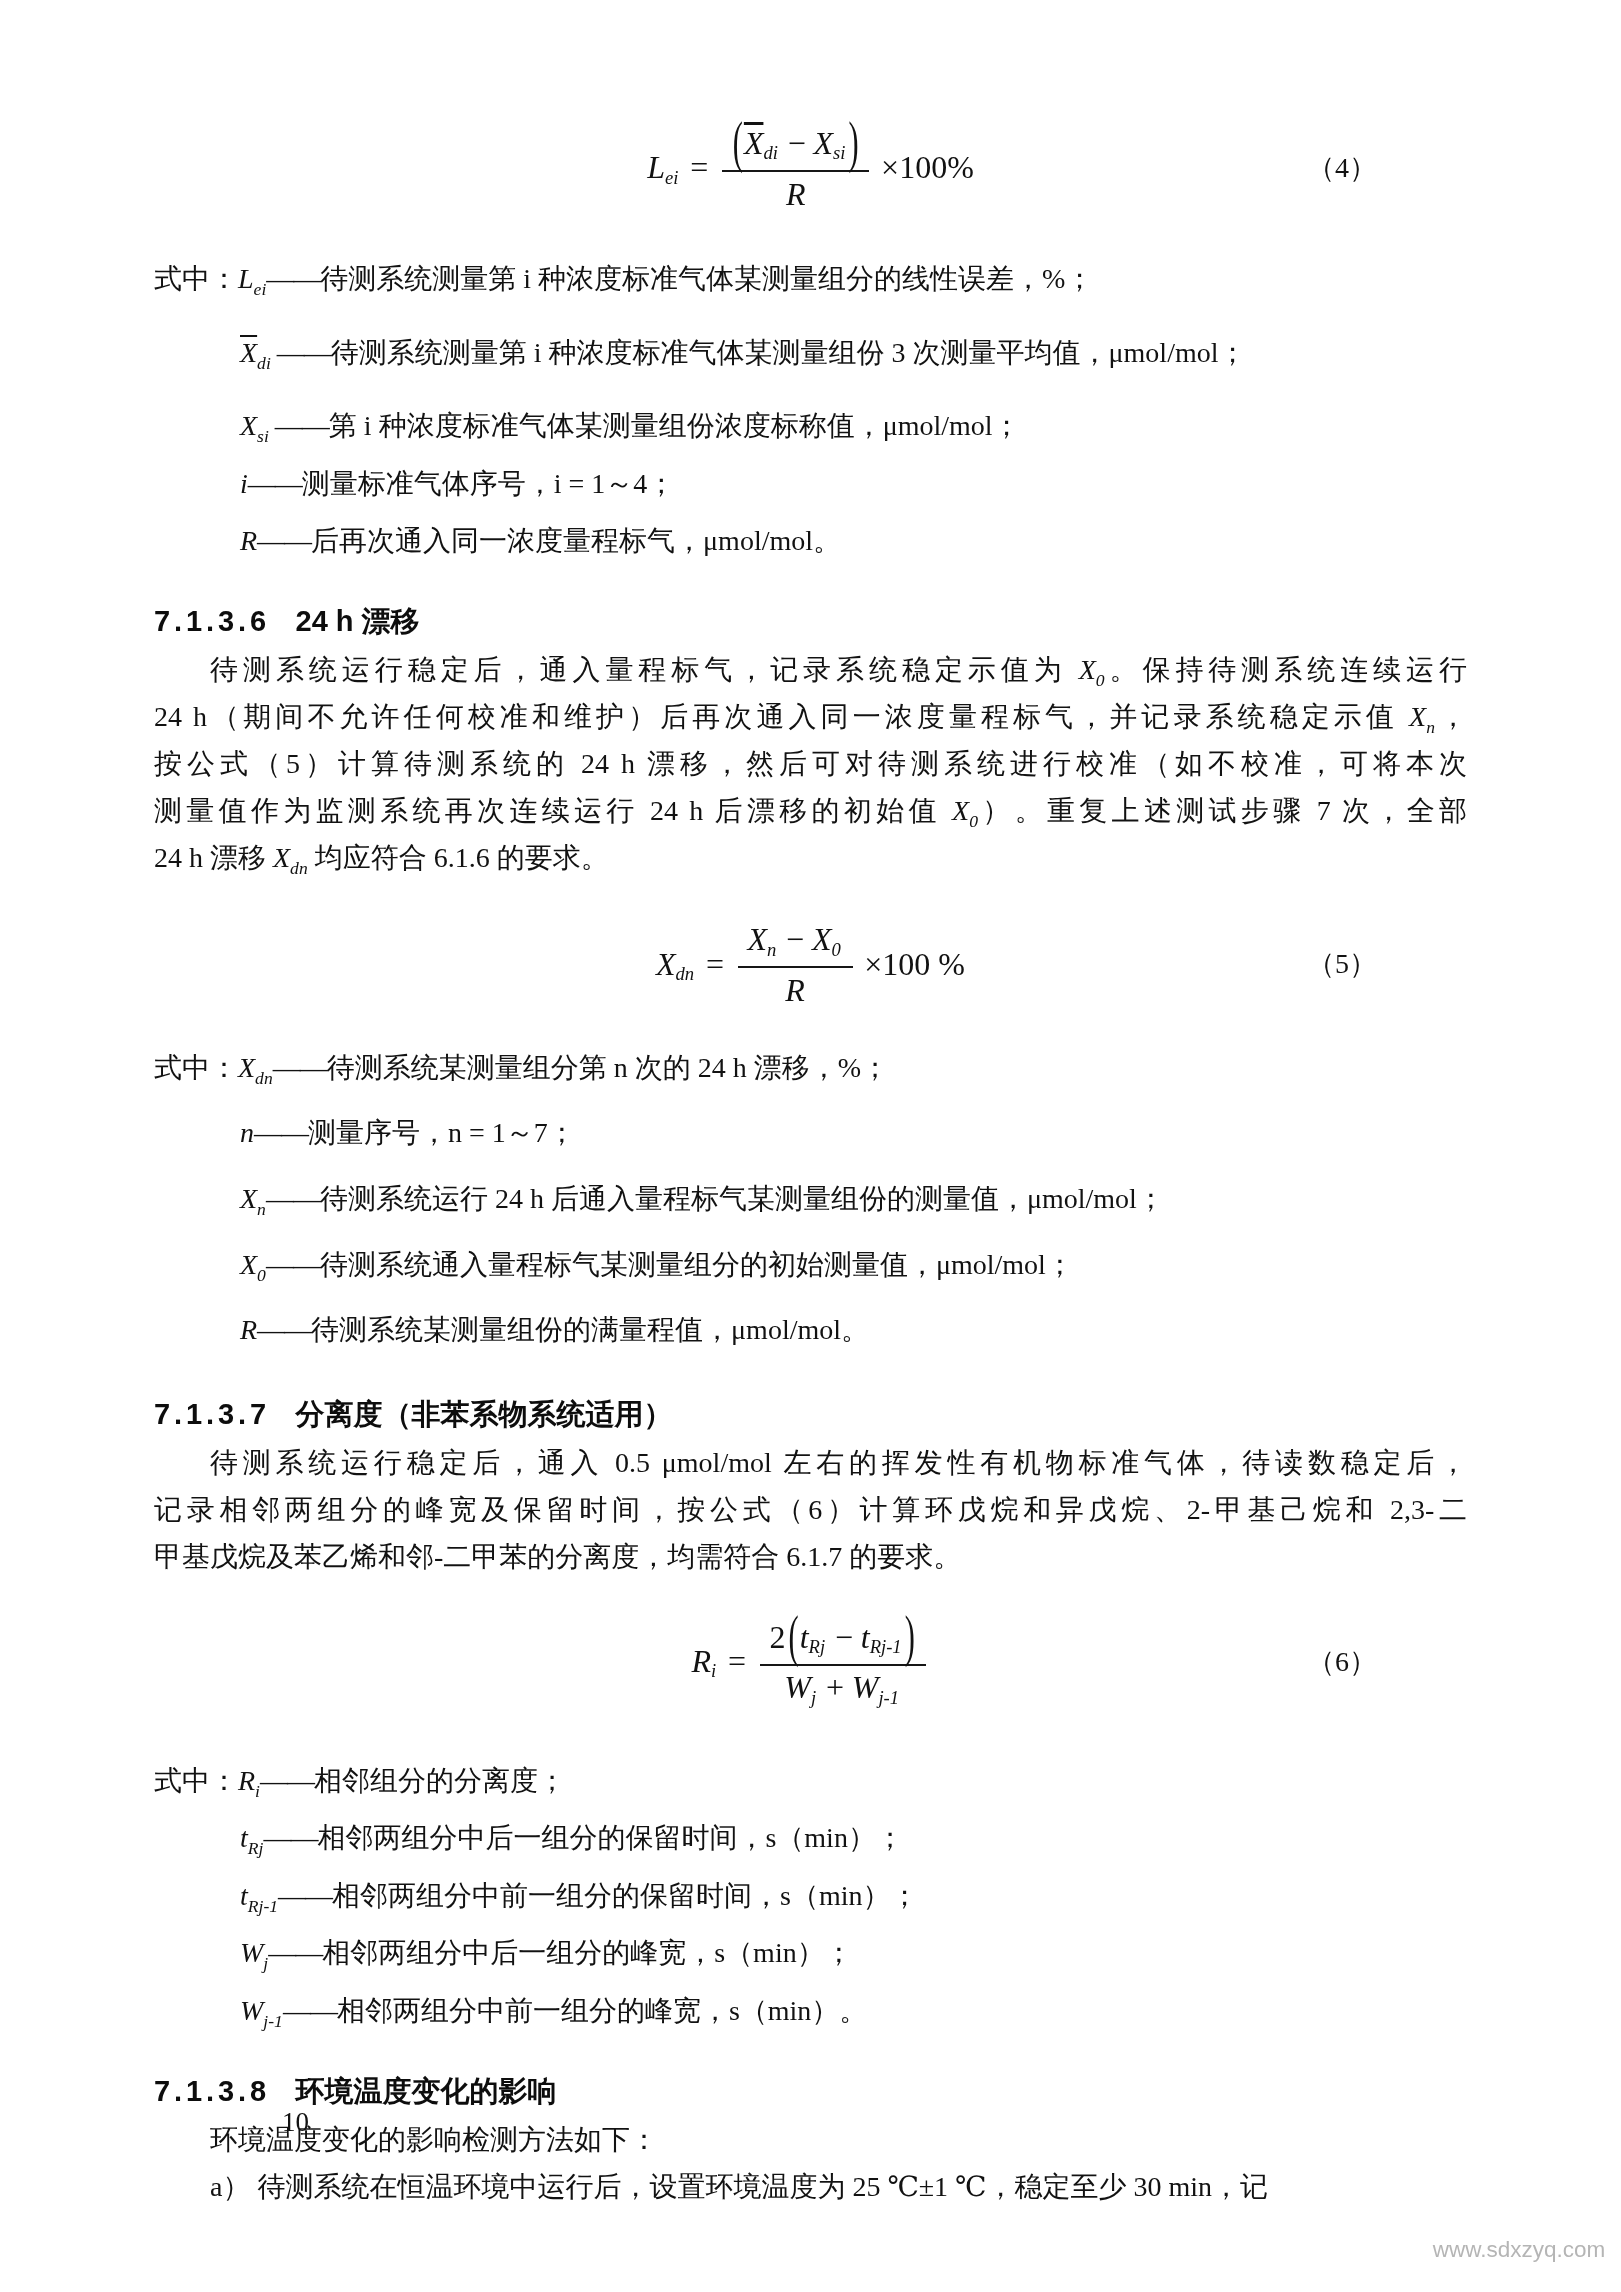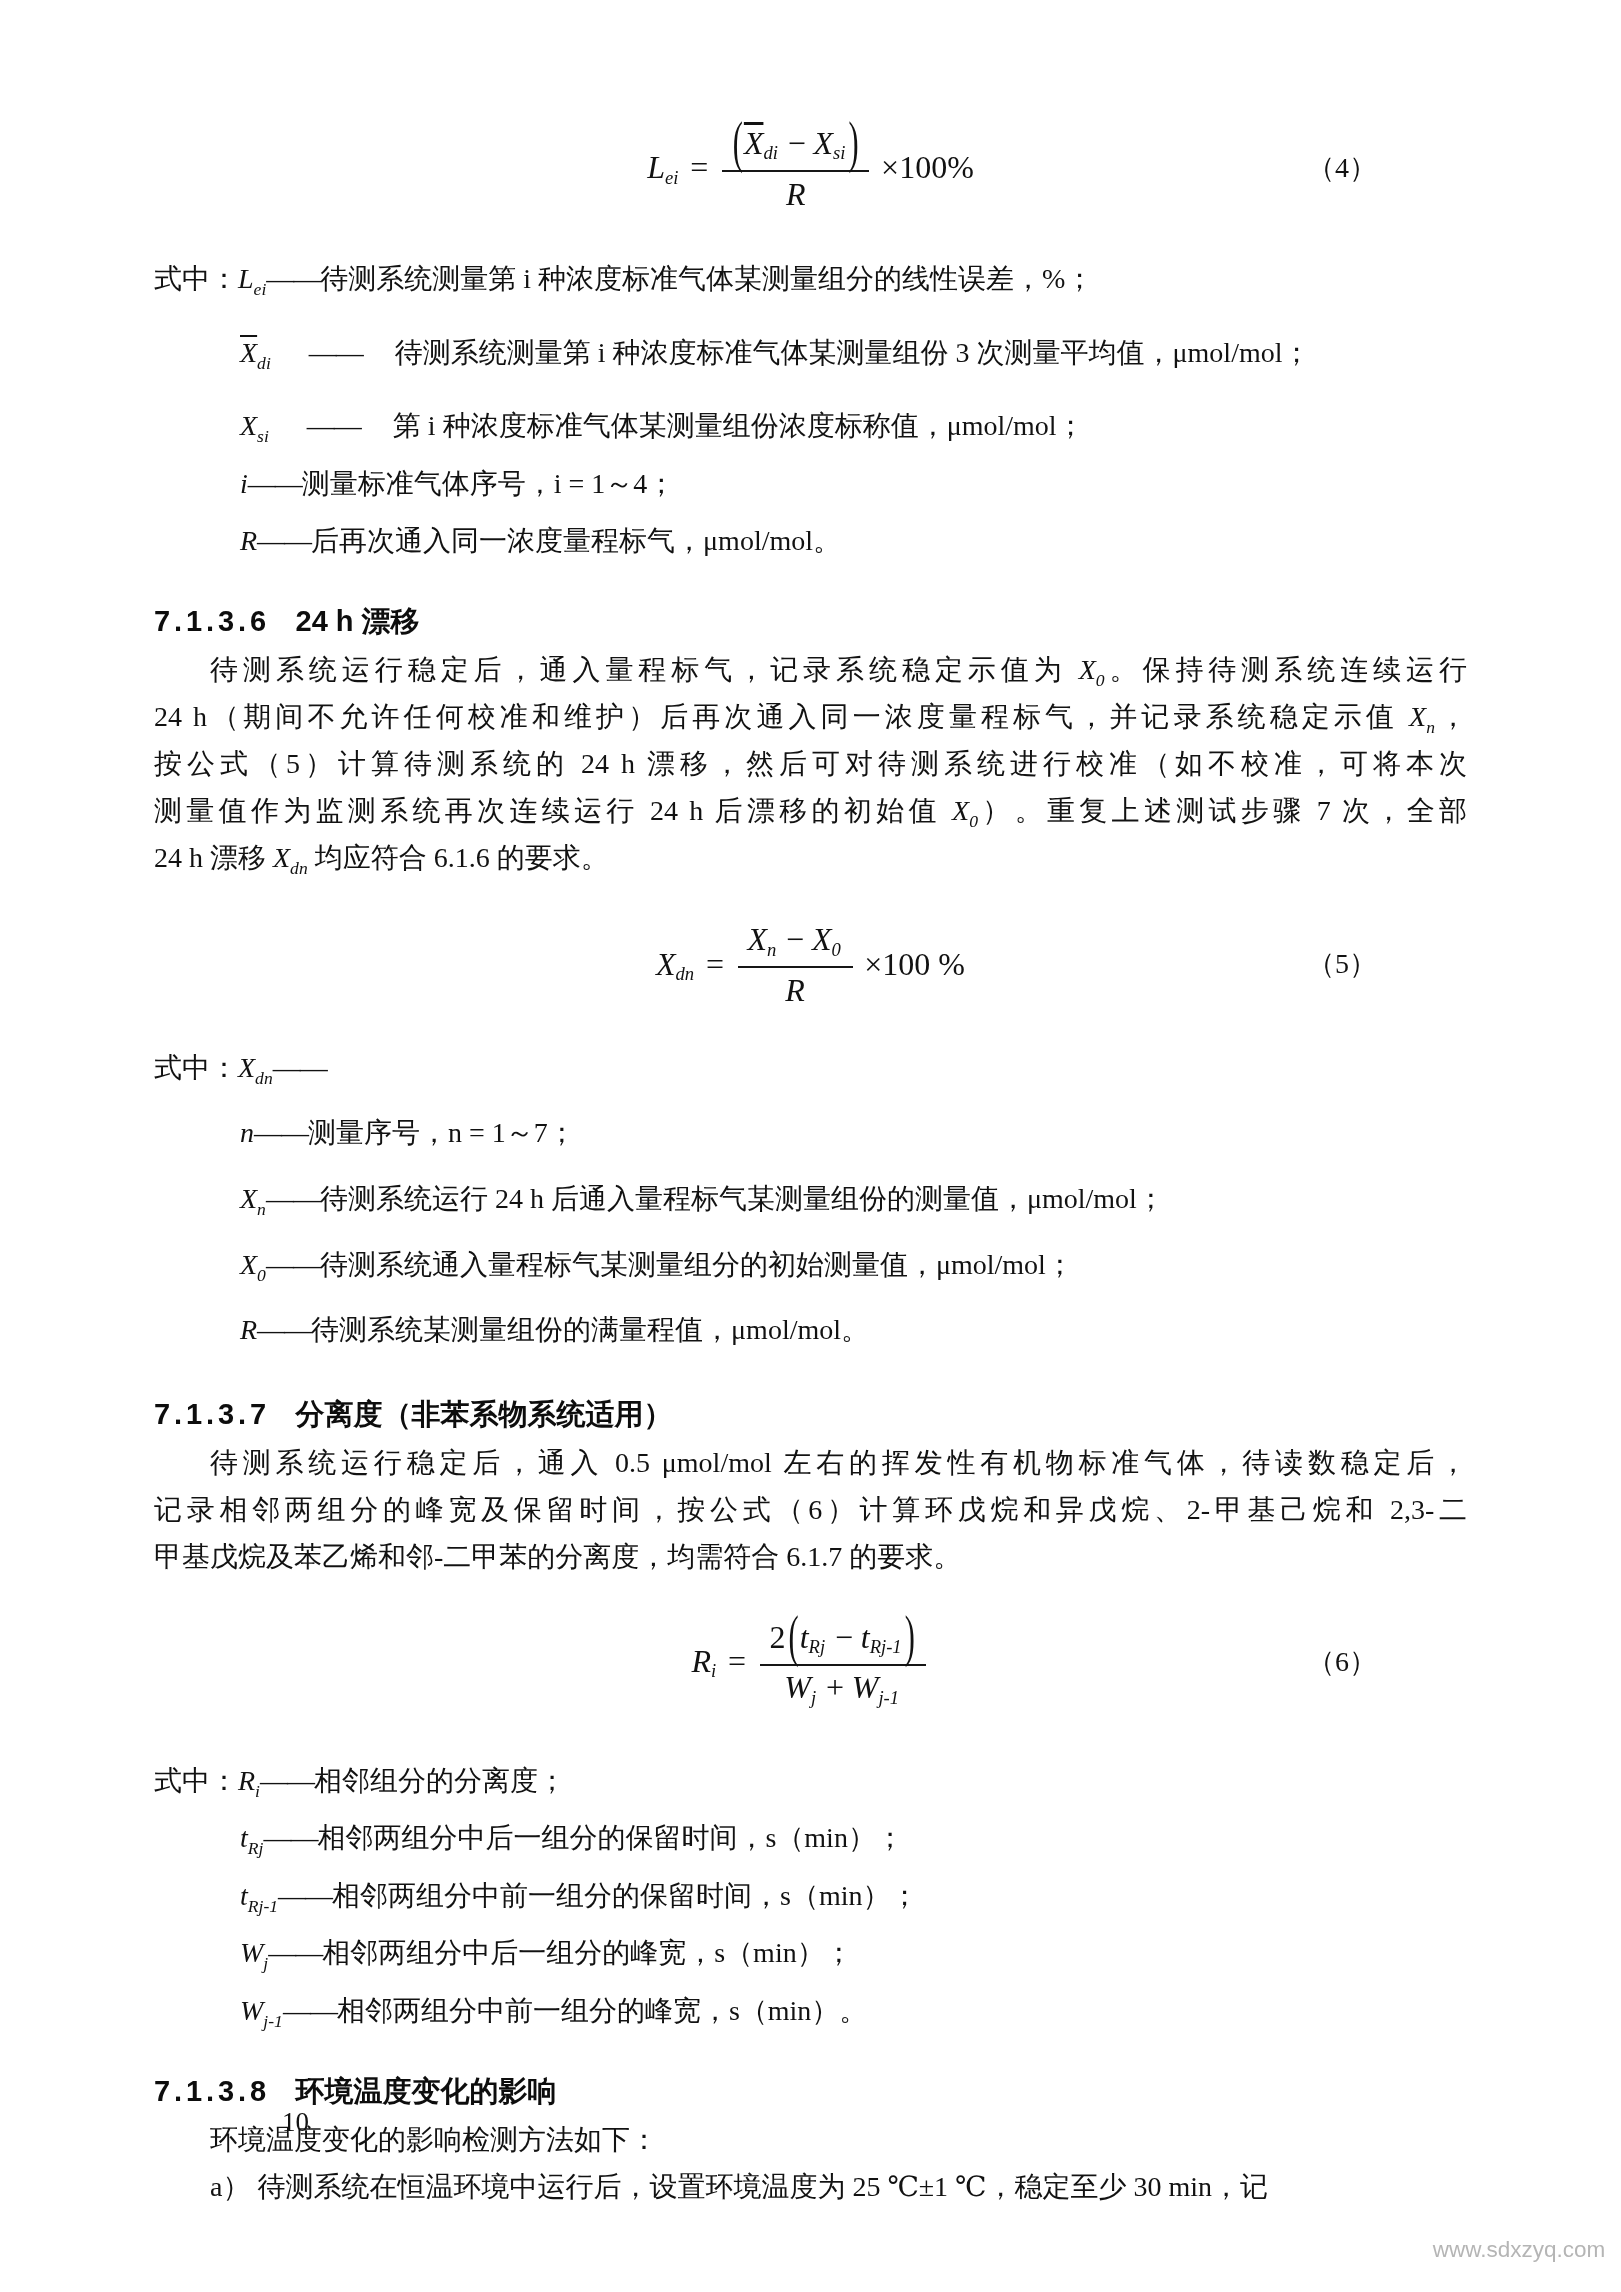--- a/index.html
+++ b/index.html
@@ -27,21 +27,21 @@
   .frac{display:inline-flex;flex-direction:column;align-items:center;margin:0 3.9px;}
   .frac .num{display:flex;align-items:center;border-bottom:2px solid #161616;padding:2px 9.8px 7.8px 9.8px;}
   .frac .den{display:flex;align-items:center;padding-top:3.9px;}
   .bigp{display:inline-block;transform:scaleY(1.85);font-style:normal;font-size:0.95em;padding:0 1px;}
   .ov{text-decoration:overline;}
   .coef{font-style:normal;padding-right:2px;}
   .fnum{position:absolute;right:90px;top:50%;transform:translateY(-50%);font-style:normal;font-size:28px;}
   
   .defs{margin-top:21.6px;}
   .def-row{display:flex;align-items:baseline;line-height:47px;}
-  .def-row.tall{padding-top:15.7px;gap:32px;}
+  .def-row.tall{padding-top:15.7px;}
   .d2 .def-row{line-height:55px;}
   .d3 .def-row{line-height:47px;}
   .def-row .prefix{white-space:pre;text-align:center;}
   .def-row.cont{padding-left:86px;}
   .term{font-style:italic;white-space:pre;}
   .term sub{font-size:17.6px;font-style:italic;}
   .dash{white-space:pre;letter-spacing:-1px;}
   .desc{white-space:pre;}
   
   .sec-h{font-family:"Liberation Sans","DejaVu Sans",sans-serif;font-weight:bold;font-size:29px;color:#0d0d0d;margin-top:25.5px;line-height:43px;}
@@ -147,20 +147,21 @@
       <span class="tail">×100 %</span>
     </span>
     <span class="fnum">（5）</span>
   </div>
 
   <div class="defs d2">
     <div class="def-row">
       <span class="prefix">式中：</span>
         <span class="term"><i>X</i><sub>dn</sub></span>
         <span class="dash">——</span>
+        <span class="desc">待测系统某测量组分第 n 次的 24 h 漂移，%；</span>
     </div>
     <div class="def-row cont">
       <span class="term"><i>n</i><sub></sub></span>
         <span class="dash">——</span>
         <span class="desc">测量序号，n = 1～7；</span>
     </div>
     <div class="def-row cont">
       <span class="term"><i>X</i><sub>n</sub></span>
         <span class="dash">——</span>
         <span class="desc">待测系统运行 24 h 后通入量程标气某测量组份的测量值，μmol/mol；</span>

